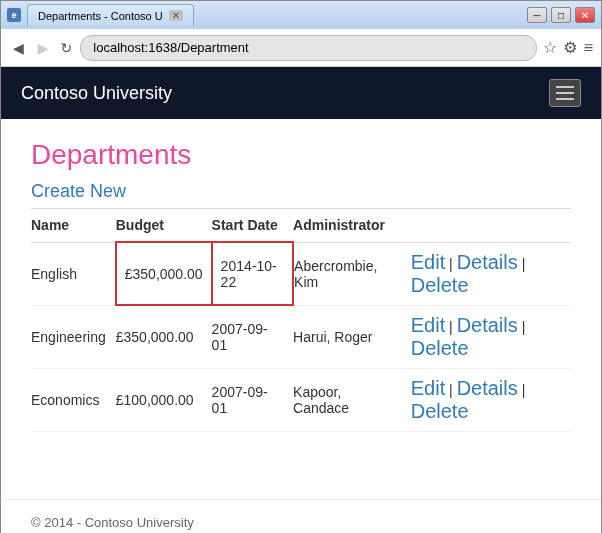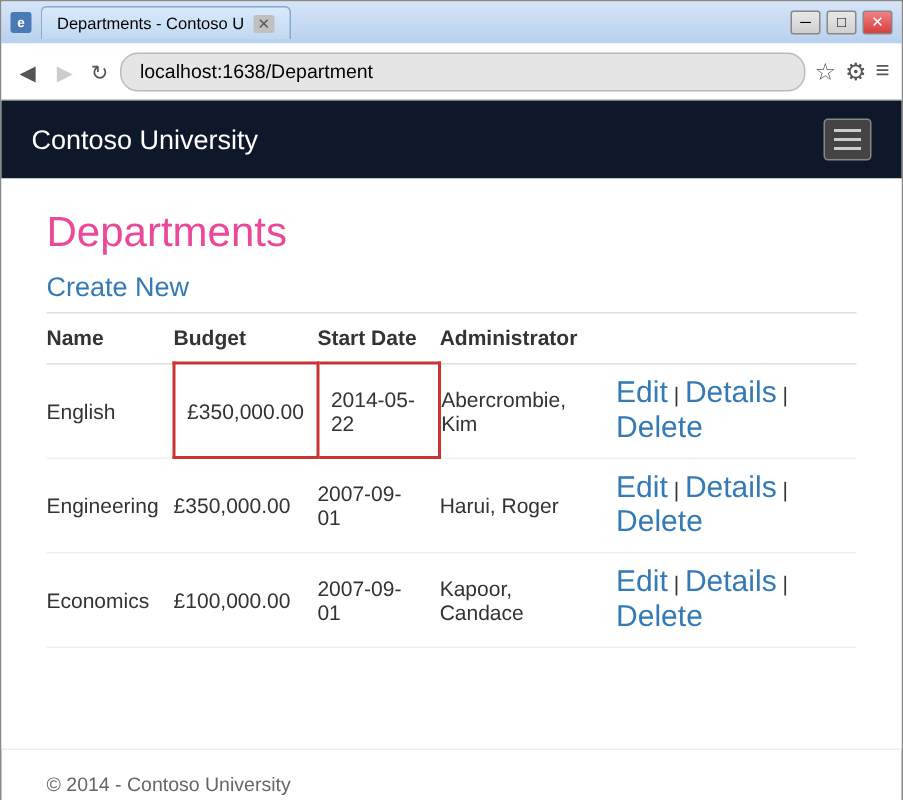--- a/index.html
+++ b/index.html
@@ -230,21 +230,21 @@
           <th>Budget</th>
           <th>Start Date</th>
           <th>Administrator</th>
           <th></th>
         </tr>
       </thead>
       <tbody id="table-body">
       <tr class="highlight-row">
             <td>English</td>
             <td class="highlight-cell">£350,000.00</td>
-            <td class="highlight-cell">2014-05-22</td>
+            <td class="highlight-cell">2014-10-22</td>
             <td>Abercrombie, Kim</td>
             <td class="action-links"><a href="#">Edit</a><span class="sep"> | </span><a href="#">Details</a><span class="sep"> | </span><a href="#">Delete</a></td>
           </tr>
           <tr>
             <td>Engineering</td>
             <td>£350,000.00</td>
             <td>2007-09-01</td>
             <td>Harui, Roger</td>
             <td class="action-links"><a href="#">Edit</a><span class="sep"> | </span><a href="#">Details</a><span class="sep"> | </span><a href="#">Delete</a></td>
           </tr>

